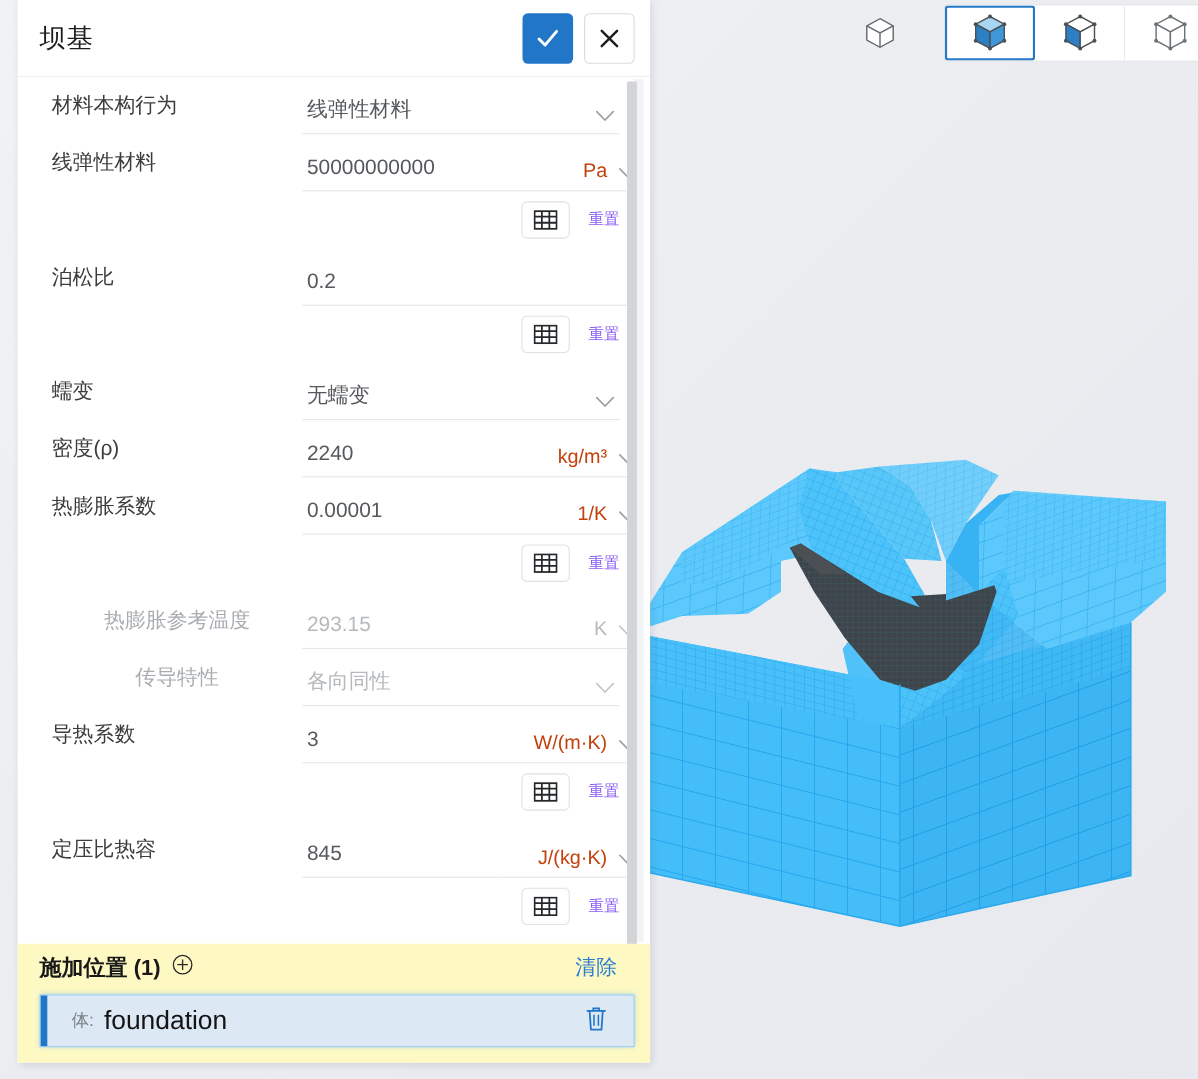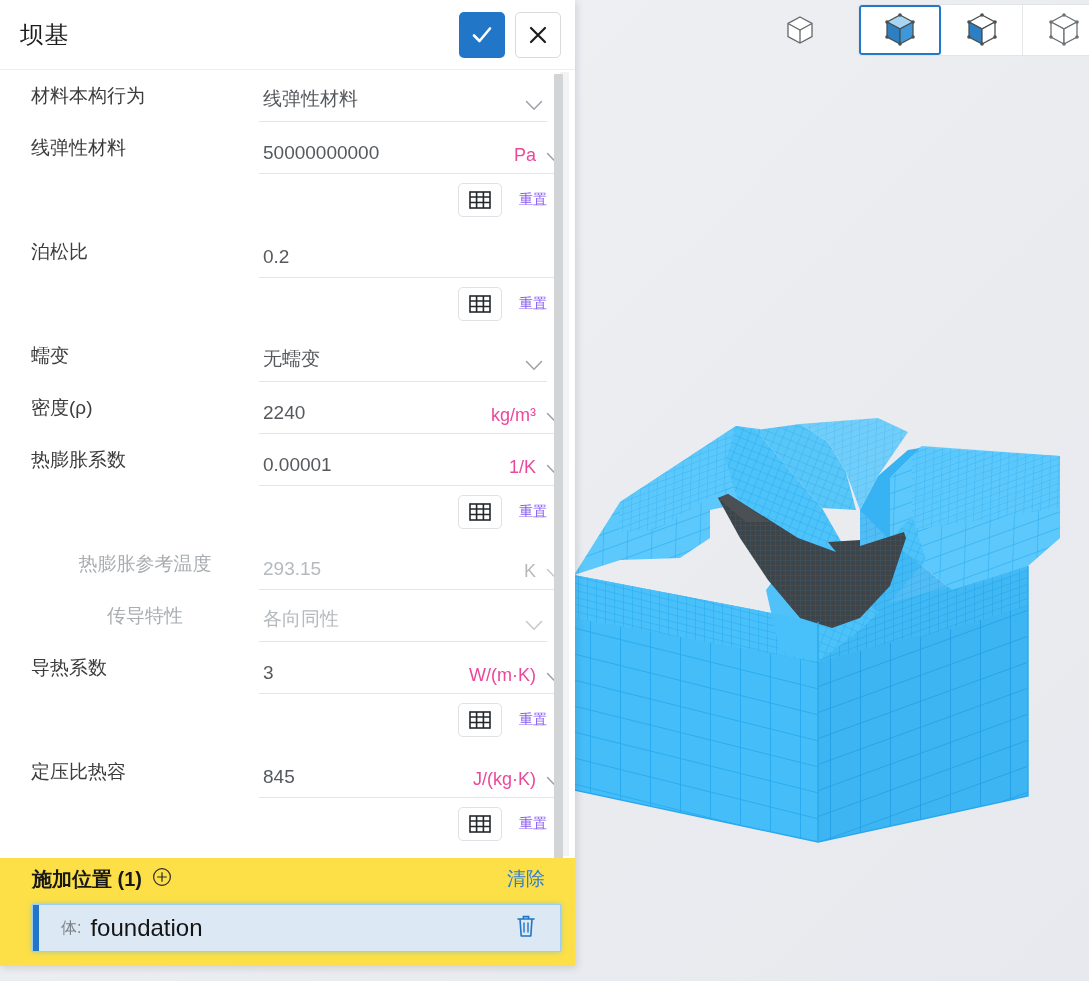--- a/index.html
+++ b/index.html
@@ -42,21 +42,21 @@
     box-sizing: border-box;
   }
   .vc-btn:last-child { border-right: none; }
   .vc-btn.active {
     border: 2px solid #2478c8;
     border-radius: 3px;
   }
 
   
   .panel {
-    position: absolute; left: 0; top: 0;
+    position: absolute; left: 16px; top: 0;
     width: 575px; height: 966px;
     background: #ffffff;
     box-shadow: 2px 2px 7px rgba(60,70,90,.16);
     box-sizing: border-box;
     display: flex; flex-direction: column;
   }
   .panel-header {
     height: 70px; flex: 0 0 70px;
     display: flex; align-items: center;
     padding: 0 14px 0 20px;
@@ -120,21 +120,21 @@
     font-size: 19px;
     color: #55595d;
     box-sizing: border-box;
     white-space: nowrap;
     overflow: hidden;
   }
   .field.dim { color: #b6babd; margin-top: 26px; }
   .unit {
     border-bottom: 1px solid #e3e5e7;
     padding: 0 0 9px 4px;
-    font-size: 18px; color: #ec4899;
+    font-size: 18px; color: #c2410c;
     display: flex; align-items: flex-end; justify-content: flex-end;
     gap: 10px;
     box-sizing: border-box;
     white-space: nowrap;
   }
   .unit.dim { color: #b6babd; }
   .unit .utext { line-height: 1; }
   .chev { width: 18px; height: 11px; flex: 0 0 18px; margin-bottom: 1px; }
 
   
@@ -155,23 +155,23 @@
     margin-right: 17px;
   }
   .reset-link {
     font-size: 14px; color: #8b5cf6;
     white-space: nowrap;
   }
 
   
   .panel-footer {
     flex: 0 0 auto;
-    padding: 0 14px 14px 32px;
-    box-sizing: border-box;
-    background: #fde047;
+    padding: 0 14px 14px 20px;
+    box-sizing: border-box;
+    background: #fef9c3;
   }
   .loc-head {
     display: flex; align-items: center;
     height: 42px;
   }
   .loc-title {
     font-size: 20px; font-weight: bold; color: #181818;
     margin-right: 10px; white-space: nowrap;
   }
   .plus-icon { width: 20px; height: 20px; }

